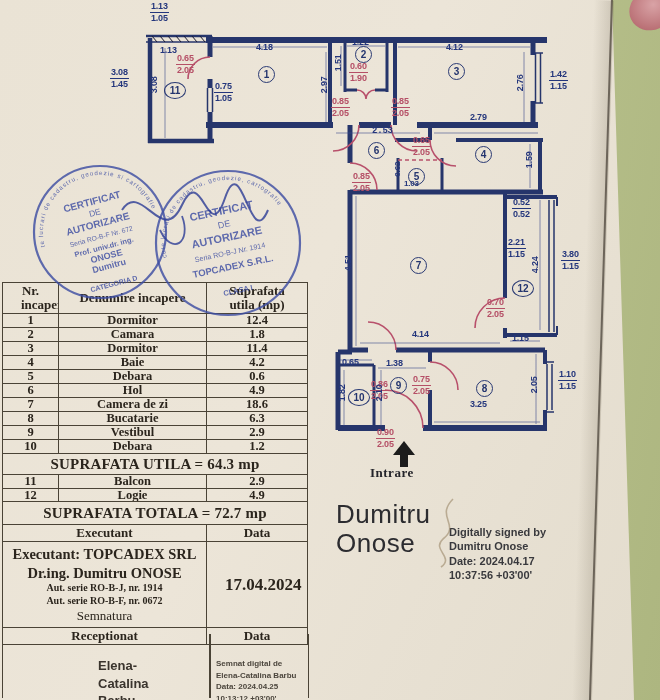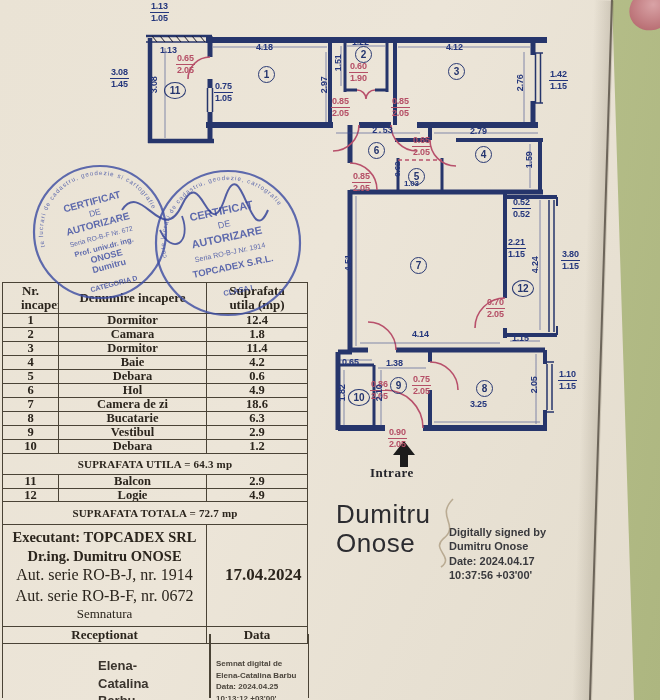--- a/index.html
+++ b/index.html
@@ -32,26 +32,26 @@
   #entrance-label{position:absolute;left:370px;top:465px;color:#24242a;
     font:bold 13px "Liberation Serif",serif;letter-spacing:.5px}
   
   #table-wrap{position:absolute;left:2px;top:282px}
   table{border-collapse:collapse;width:305px;color:#2b251d;
     font-family:"Liberation Serif",serif;text-align:center;table-layout:fixed}
   td,th{border:1.5px solid #4a4336;padding:0 18px;font-weight:bold;overflow:hidden}
   th{font-size:13px;line-height:1.08;height:30px;vertical-align:middle}
   #tb-main td{font-size:12.5px;height:13px;line-height:1}
   #tb-extra td{font-size:12.5px;height:11px;line-height:1}
-  .section td{font-size:11px;height:20px;letter-spacing:.2px}
+  .section td{font-size:15px;height:20px;letter-spacing:.2px}
   .total td{height:22px}
   .subhead td{font-size:13px;height:15px}
   .exec-cell{padding:3px 0;line-height:1.28;vertical-align:middle}
   .exec-cell .l1,.exec-cell .l2{font-size:14.5px;font-weight:bold}
-  .exec-cell .l3,.exec-cell .l4{font-size:16px;font-weight:normal}
+  .exec-cell .l3,.exec-cell .l4{font-size:10px;font-weight:bold}
   .exec-cell .l5{font-size:13px;font-weight:normal}
   .date-cell{font-size:17px;font-weight:bold}
   #below-table{position:absolute;left:2px;top:634px;width:305px;height:64px;
     border-left:1.5px solid #4a4336;border-right:1.5px solid #4a4336}
   #below-divider{position:absolute;left:206px;top:0;width:1.5px;height:100%;background:#4a4336}
   #dosar{position:absolute;left:24px;top:640px;color:#2f2a24;
     font:bold 15px "Liberation Serif",serif}
   
   #reception-name{position:absolute;left:98px;top:657px;color:#3a342d;
     font:bold 13px/1.35 "Liberation Sans",sans-serif}
@@ -211,21 +211,21 @@
         </div>
         <div class="dim red" style="left: 331px; top: 97px;">
           <span class="num">0.85</span>
           <span class="den">2.05</span>
         </div>
         <div class="dim red" style="left: 391px; top: 97px;">
           <span class="num">0.85</span>
           <span class="den">2.05</span>
         </div>
         <div class="dim" style="left: 372px; top: 127px; font-family: Liberation Mono, monospace;">2.53</div>
-        <div class="dim" style="left: 470px; top: 127px;">2.79</div>
+        <div class="dim" style="left: 470px; top: 113px;">2.79</div>
         <div class="dim red" style="left: 412px; top: 136px;">
           <span class="num">0.65</span>
           <span class="den">2.05</span>
         </div>
         <div class="dim rot" style="left: 521px; top: 155px;">1.59</div>
         <div class="dim rot" style="left: 391px; top: 165px; font-size: 8px;">0.62</div>
         <div class="dim" style="left: 404px; top: 180px; font-size: 8px;">1.03</div>
         <div class="dim red" style="left: 352px; top: 172px;">
           <span class="num">0.85</span>
           <span class="den">2.05</span>
@@ -261,21 +261,21 @@
         <div class="dim red" style="left: 412px; top: 375px;">
           <span class="num">0.75</span>
           <span class="den">2.05</span>
         </div>
         <div class="dim" style="left: 470px; top: 400px; text-align: center;">3.25</div>
         <div class="dim rot" style="left: 526px; top: 380px;">2.05</div>
         <div class="dim" style="left: 558px; top: 370px;">
           <span class="num">1.10</span>
           <span class="den">1.15</span>
         </div>
-        <div class="dim red" style="left: 376px; top: 428px; margin-left: 12px;">
+        <div class="dim red" style="left: 376px; top: 428px;">
           <span class="num">0.90</span>
           <span class="den">2.05</span>
         </div>
         <div class="room-circle" style="left: 258px; top: 66px;">1</div>
         <div class="room-circle" style="left: 355px; top: 46px;">2</div>
         <div class="room-circle" style="left: 448px; top: 63px;">3</div>
         <div class="room-circle" style="left: 475px; top: 146px;">4</div>
         <div class="room-circle" style="left: 408px; top: 168px;">5</div>
         <div class="room-circle" style="left: 368px; top: 142px;">6</div>
         <div class="room-circle" style="left: 410px; top: 257px;">7</div>
@@ -366,20 +366,24 @@
             </tr>
             <tr>
               <td>12</td>
               <td>Logie</td>
               <td>4.9</td>
             </tr>
           </tbody>
         <tbody>
           <tr class="section total">
             <td colspan="3">SUPRAFATA TOTALA = 72.7 mp</td>
+          </tr>
+          <tr class="subhead">
+            <td colspan="2">Executant</td>
+            <td>Data</td>
           </tr>
           <tr>
             <td colspan="2" class="exec-cell">
               <div class="l1">Executant: TOPCADEX SRL</div>
               <div class="l2">Dr.ing. Dumitru ONOSE</div>
               <div class="l3">Aut. serie RO-B-J, nr. 1914</div>
               <div class="l4">Aut. serie RO-B-F, nr. 0672</div>
               <div class="l5">Semnatura</div>
             </td>
             <td class="date-cell">17.04.2024</td>

